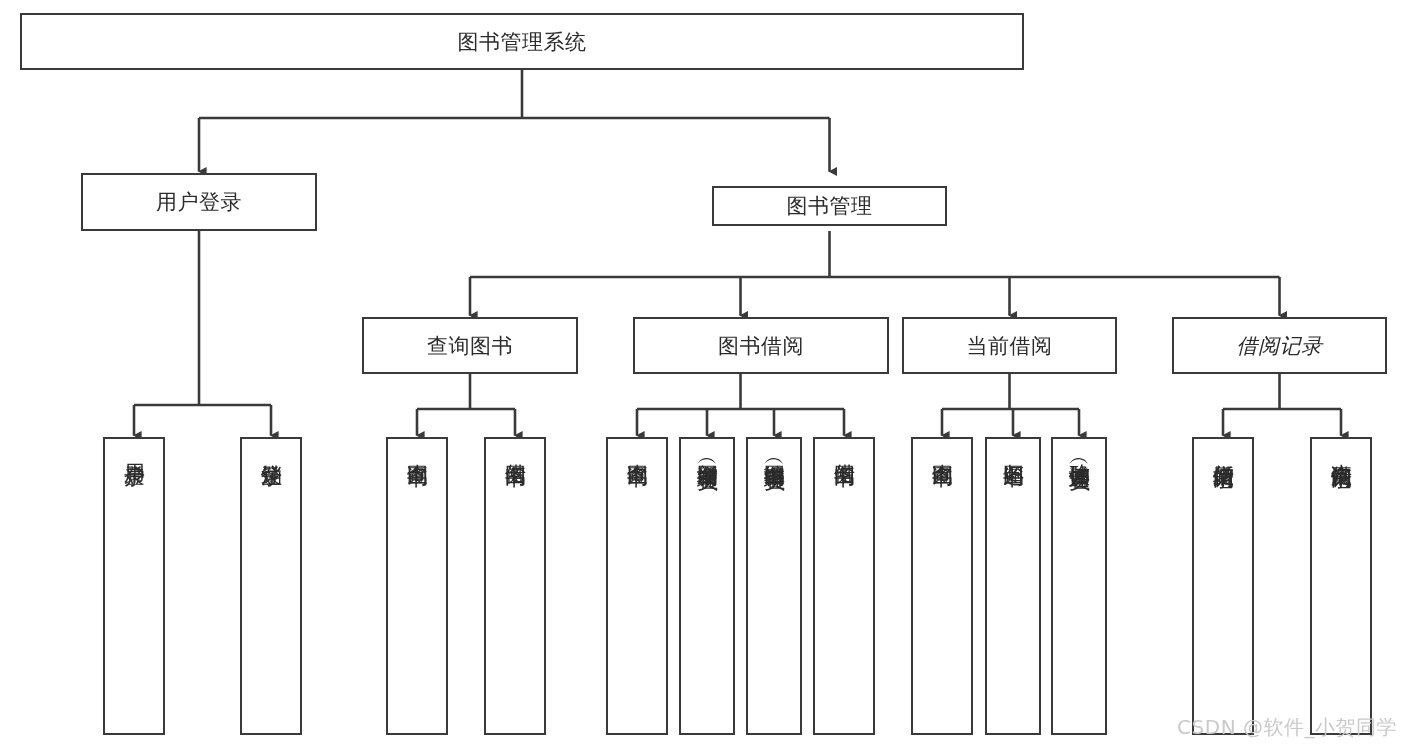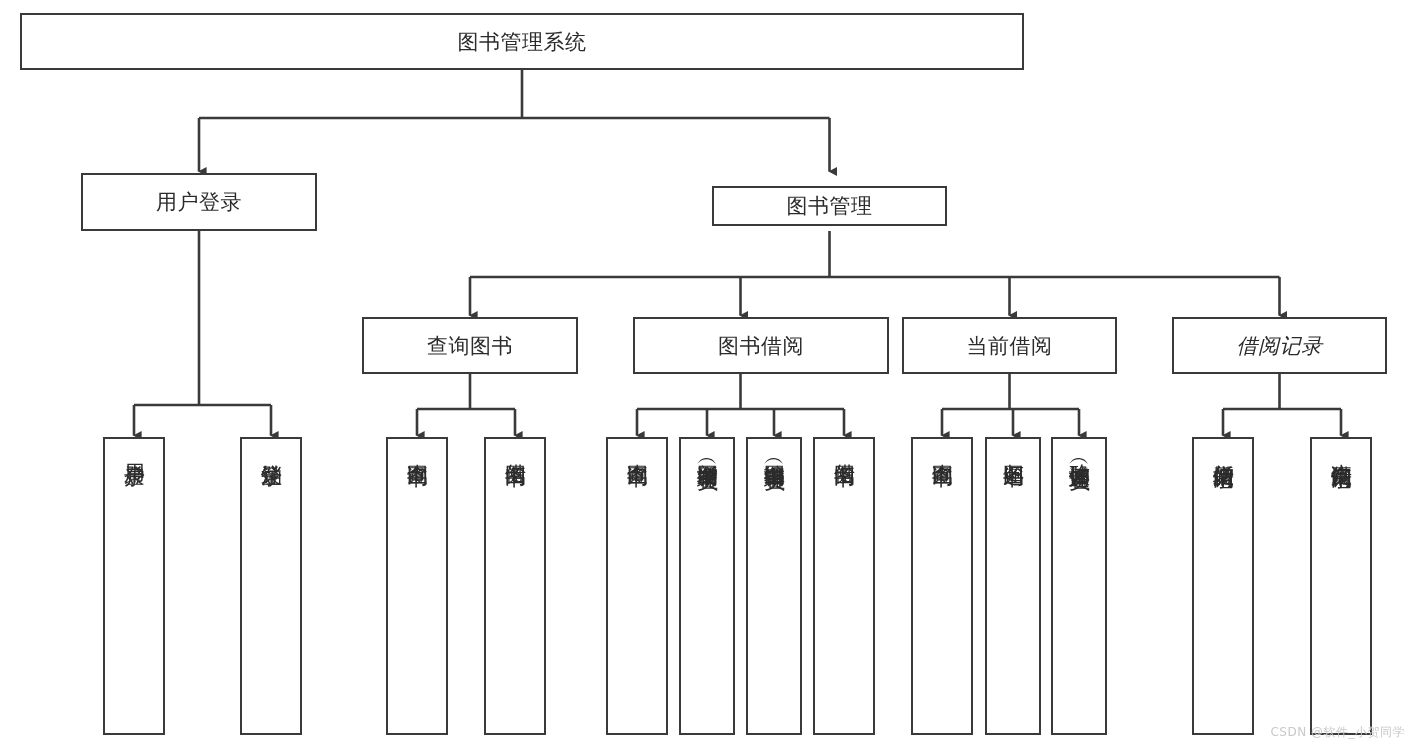--- a/index.html
+++ b/index.html
@@ -49,23 +49,23 @@
   .node.vert .vlabel {
     writing-mode: vertical-rl;
     text-orientation: upright;
     font-size: 21px;
     line-height: 1.18;
     letter-spacing: 1px;
     white-space: nowrap;
   }
   .watermark {
     position: absolute;
-    right: 0;
+    right: 8px;
     bottom: 6px;
-    font-size: 12px;
+    font-size: 20px;
     color: #c9c9c9;
     letter-spacing: 0.5px;
     white-space: nowrap;
     user-select: none;
     margin-top: 36px;
   }
 </style>
 </head>
 <body>
 

